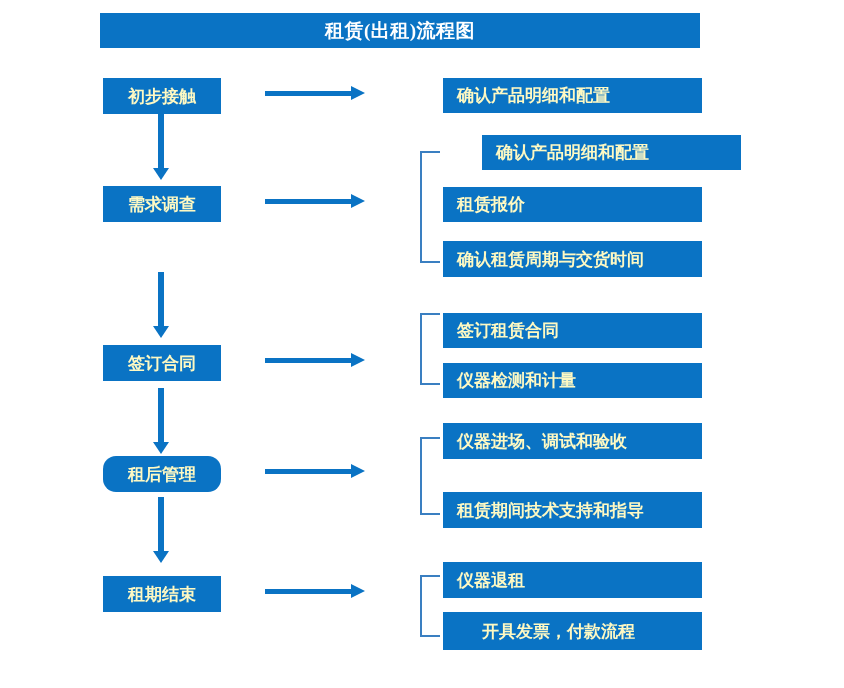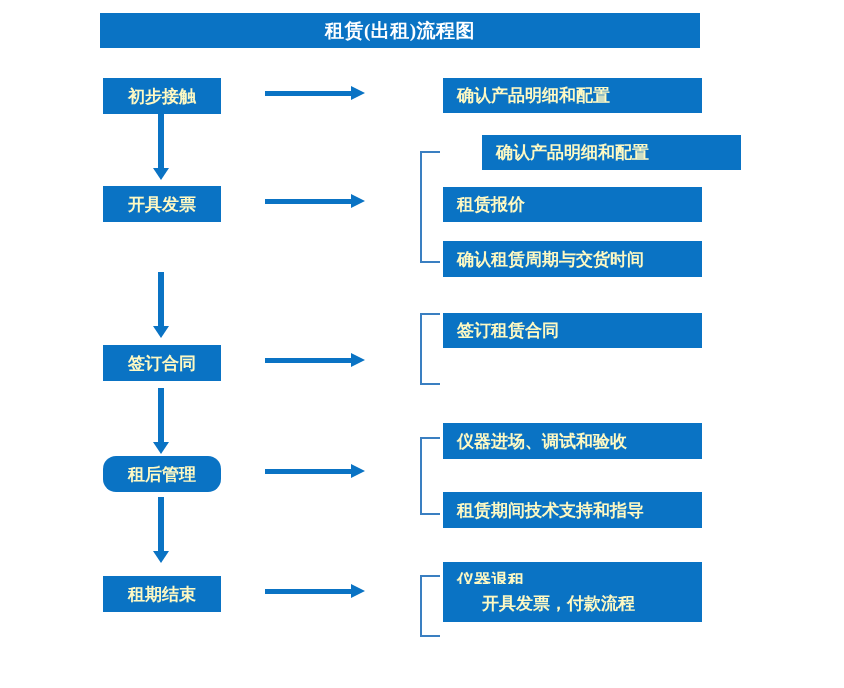--- a/index.html
+++ b/index.html
@@ -136,21 +136,21 @@
     <div class="head"></div>
   </div>
 
   <div class="box right" style="top:78px; height:35px;">确认产品明细和配置</div>
 
   <div class="v-arrow" style="left:153px; top:114px; height:66px;">
     <div class="shaft" style="height:54px;"></div>
     <div class="head" style="top:54px;"></div>
   </div>
 
-  <div class="box left" style="top:186px;">开具发票</div>
+  <div class="box left" style="top:186px;">需求调查</div>
 
   <div class="h-arrow" style="left:265px; top:194px;">
     <div class="shaft"></div>
     <div class="head"></div>
   </div>
 
   <div class="bracket" style="left:420px; top:151px; height:112px;"></div>
 
   <div class="box right" style="top:135px; height:35px;margin-left:39px;">确认产品明细和配置</div>
 
@@ -167,20 +167,21 @@
 
   <div class="h-arrow" style="left:265px; top:353px;">
     <div class="shaft"></div>
     <div class="head"></div>
   </div>
 
   <div class="bracket" style="left:420px; top:313px; height:72px;"></div>
 
   <div class="box right" style="top:313px; height:35px;">签订租赁合同</div>
 
+  <div class="box right" style="top:363px; height:35px;">仪器检测和计量</div>
 
   <div class="v-arrow" style="left:153px; top:388px; height:66px;">
     <div class="shaft" style="height:54px;"></div>
     <div class="head" style="top:54px;"></div>
   </div>
 
   <div class="box left" style="top:456px;border-radius:13px;">租后管理</div>
 
   <div class="h-arrow" style="left:265px; top:464px;">
     <div class="shaft"></div>
@@ -202,15 +203,15 @@
 
   <div class="h-arrow" style="left:265px; top:584px;">
     <div class="shaft"></div>
     <div class="head"></div>
   </div>
 
   <div class="bracket" style="left:420px; top:575px; height:62px;"></div>
 
   <div class="box right" style="top:562px; height:36px;">仪器退租</div>
 
-  <div class="box right" style="top:584px; height:38px;padding-left:39px;">开具发票，付款流程</div>
+  <div class="box right" style="top:612px; height:38px;padding-left:39px;">开具发票，付款流程</div>
 
 </div>
 
 </body></html>

